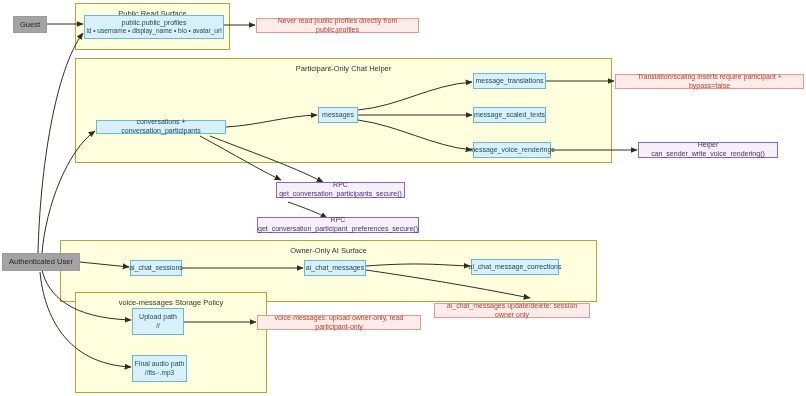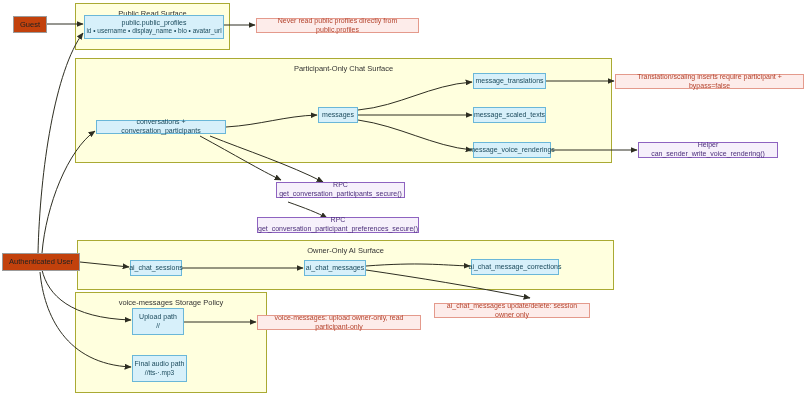--- a/index.html
+++ b/index.html
@@ -3,39 +3,39 @@
 <meta charset="utf-8">
 <style>
   html,body{margin:0;padding:0;background:#ffffff;}
   body{font-family:"Liberation Sans","DejaVu Sans",sans-serif;}
   #stage{position:relative;width:806px;height:396px;overflow:hidden;background:#fff;padding-left:8px;}
   svg#edges{position:absolute;left:0;top:0;width:806px;height:396px;pointer-events:none;}
   .cluster{position:absolute;background:#ffffde;border:1px solid #aaaa33;box-sizing:border-box;}
   .cluster-title{position:absolute;left:0;right:0;top:5px;text-align:center;font-size:7.5px;color:#333;}
   .node{position:absolute;box-sizing:border-box;display:flex;flex-direction:column;align-items:center;justify-content:center;text-align:center;line-height:1.25;}
   .n-table{background:#d7f0fa;border:1px solid #6ab7d8;color:#1b4a5c;font-size:7px;}
-  .n-actor{background:#c2410c;border:1px solid #9b9b9b;color:#222;font-size:7.5px;}
+  .n-actor{background:#a3a3a3;border:1px solid #9b9b9b;color:#222;font-size:7.5px;}
   .n-note{background:#fdecea;border:1px solid #e49a8c;color:#b4442e;font-size:7px;padding:0 5px;}
   .n-rpc{background:#f6f0fb;border:1px solid #8e63c0;color:#4b2e7a;font-size:7px;padding:0 5px;}
   .n-line2{font-size:6.5px;}
 </style>
 </head>
 <body>
 
 <div id="stage">
 
   <div class="cluster" style="left:75px;top:3px;width:155px;height:47px;">
     <div class="cluster-title">Public Read Surface</div>
   </div>
 
   <div class="cluster" style="left:75px;top:58px;width:537px;height:105px;">
-    <div class="cluster-title">Participant-Only Chat Surface</div>
+    <div class="cluster-title">Participant-Only Chat Helper</div>
   </div>
 
-  <div class="cluster" style="left:77px;top:240px;width:537px;height:50px;">
+  <div class="cluster" style="left:60px;top:240px;width:537px;height:62px;">
     <div class="cluster-title">Owner-Only AI Surface</div>
   </div>
 
   <div class="cluster" style="left:75px;top:292px;width:192px;height:101px;">
     <div class="cluster-title">voice-messages Storage Policy</div>
   </div>
 
   <svg id="edges" viewBox="0 0 806 396">
     <defs>
       <marker id="ah" markerWidth="7" markerHeight="6" refX="6.4" refY="3" orient="auto" markerUnits="userSpaceOnUse">

